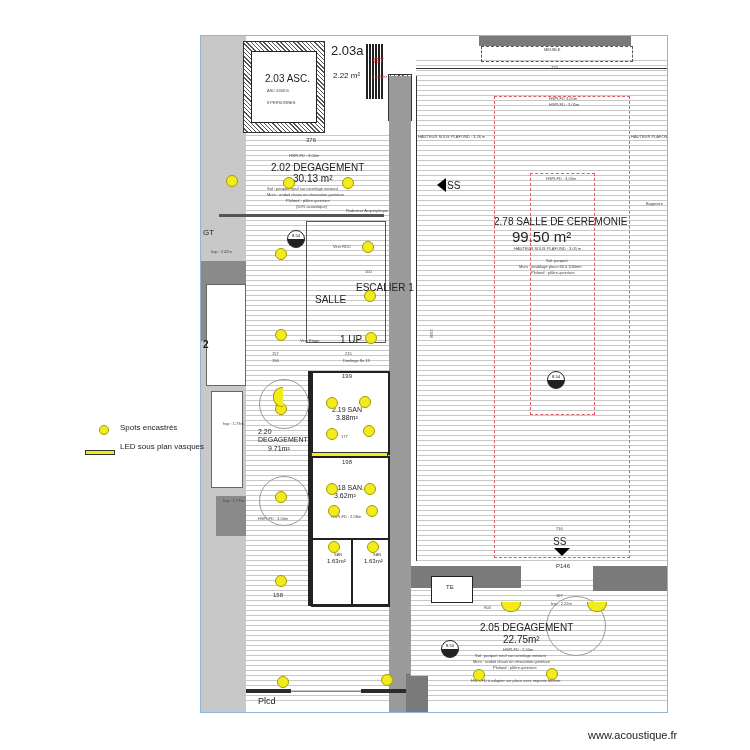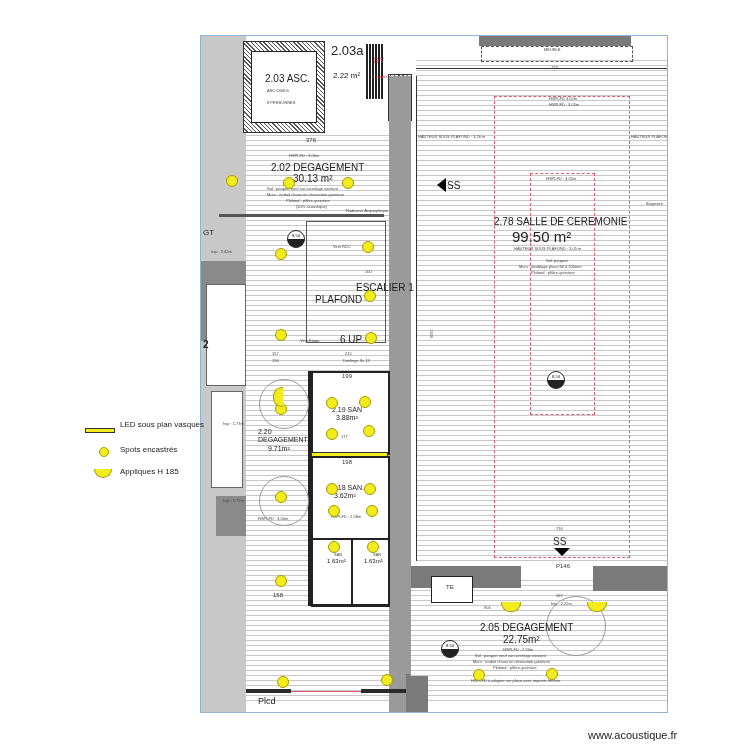--- a/index.html
+++ b/index.html
@@ -74,22 +74,22 @@
   <div class="lbl" style="left:92px;top:137px;font-size:10px;">30.13 m²</div>
   <div class="lbl tiny" style="left:66px;top:150px;">Sol : parquet neuf sur carrelage existant</div>
   <div class="lbl tiny" style="left:66px;top:156px;">Murs : enduit chaux en rénovation+peinture</div>
   <div class="lbl tiny" style="left:85px;top:162px;">Plafond : plâtre+peinture</div>
   <div class="lbl tiny" style="left:95px;top:168px;">(50% acoustique)</div>
   <div class="lbl tiny" style="left:145px;top:172px;">Radiateur Acquisplaque</div>
   <div class="line" style="left:18px;top:178px;width:165px;height:3px;background:#555;"></div>
 
   <div class="room-white" style="left:105px;top:185px;width:78px;height:120px;border:1px solid #555;background:transparent;"></div>
   <div class="lbl" style="left:114px;top:246px;font-size:10px;margin-left:41px;">ESCALIER 1</div>
-  <div class="lbl" style="left:114px;top:258px;font-size:10px;">PLAFOND</div>
-  <div class="lbl" style="left:139px;top:298px;font-size:10px;">6 UP</div>
+  <div class="lbl" style="left:114px;top:258px;font-size:10px;">SALLE</div>
+  <div class="lbl" style="left:139px;top:298px;font-size:10px;">1 UP</div>
   <div class="lbl tiny" style="left:132px;top:208px;">Vers RDC</div>
   <div class="lbl tiny" style="left:99px;top:302px;">Vers Etage</div>
   <div class="lbl tiny" style="left:164px;top:233px;">100</div>
   <div class="lbl tiny" style="left:144px;top:315px;">215</div>
   <div class="lbl tiny" style="left:71px;top:315px;">157</div>
   <div class="lbl tiny" style="left:71px;top:322px;">156</div>
   <div class="lbl tiny" style="left:142px;top:322px;">Dosfinge 8x 13</div>
 
   <div class="line" style="left:215px;top:40px;width:1px;height:485px;"></div>
   <div class="dashed-red" style="left:293px;top:60px;width:134px;height:460px;"></div>
@@ -198,26 +198,22 @@
   <div class="spot" style="left:272px;top:633px;"></div>
   <div class="spot" style="left:345px;top:632px;"></div>
 
   <div class="applique" style="left:300px;top:566px;"></div>
   <div class="applique" style="left:386px;top:566px;"></div>
   <div class="applique" style="left:67px;top:356px;transform:rotate(90deg);"></div>
 </div>
 
 <div class="legend">
   <div class="legend-row">
-    <div class="led-bar" style="left:0;top:8px;width:28px;height:3px;"></div>
-    <div class="legend-label">LED sous plan vasques</div>
-  </div>
-  <div class="legend-row">
     <div class="spot" style="left:14px;top:5px;width:8px;height:8px;"></div>
     <div class="legend-label" style="top:3px;">Spots encastrés</div>
   </div>
   <div class="legend-row">
-    <div class="applique" style="left:9px;top:5px;width:16px;height:8px;"></div>
-    <div class="legend-label" style="top:3px;">Appliques H 185</div>
+    <div class="led-bar" style="left:0;top:8px;width:28px;height:3px;"></div>
+    <div class="legend-label">LED sous plan vasques</div>
   </div>
 </div>
 
 <div class="footer">www.acoustique.fr</div>
 
 </body></html>

